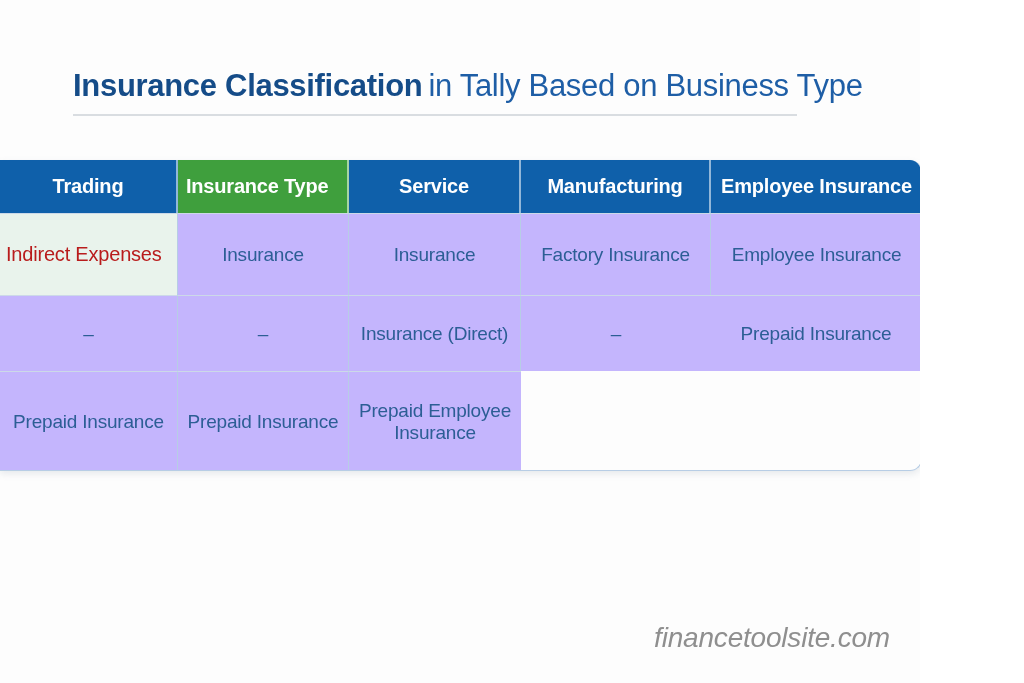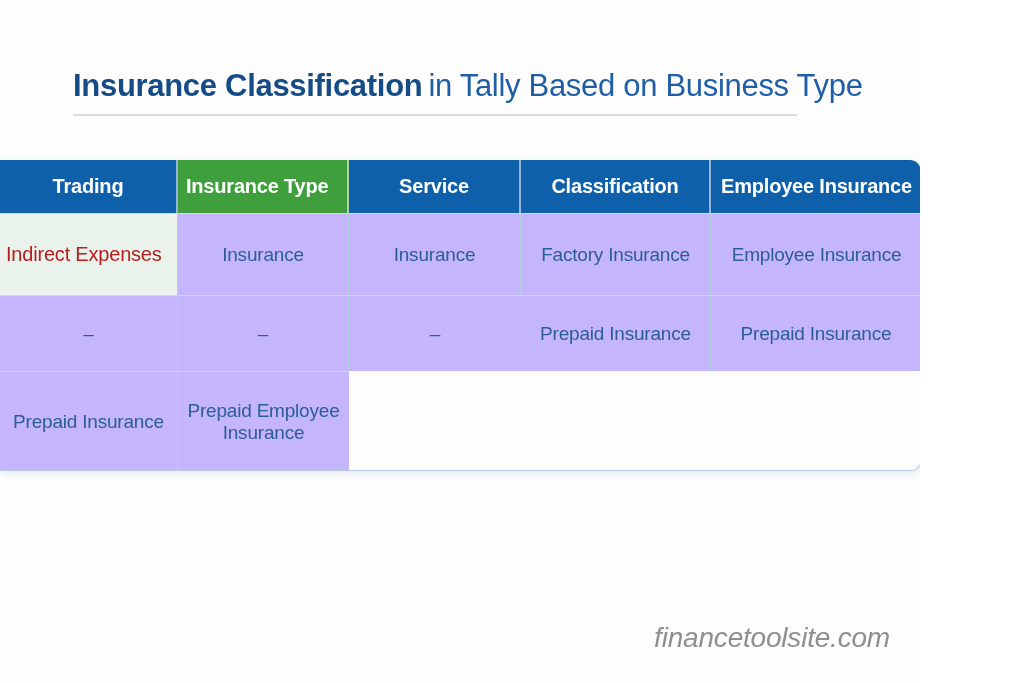--- a/index.html
+++ b/index.html
@@ -110,31 +110,32 @@
   <header class="title-wrap">
     <h1 class="title"><span class="t-bold">Insurance Classification</span><span class="t-rest">in Tally Based on Business Type</span></h1>
     <div class="title-rule"></div>
   </header>
 
   <div class="grid-table">
 
     <div class="th th-blue">Trading</div>
     <div class="th th-green th-first">Insurance Type</div>
     <div class="th th-blue">Service</div>
-    <div class="th th-blue">Classification</div>
+    <div class="th th-blue">Manufacturing</div>
     <div class="th th-blue last">Employee Insurance</div>
 
     <div class="rowlabel row-first" style="color: #b91c1c;">Indirect Expenses</div>
     <div class="cell row-first">Insurance</div>
     <div class="cell row-first">Insurance</div>
     <div class="cell row-first">Factory Insurance</div>
     <div class="cell row-first col-last">Employee Insurance</div>
 
     <div class="cell">–</div>
     <div class="cell">–</div>
+    <div class="cell">Insurance (Direct)</div>
     <div class="cell col-last">–</div>
 
     <div class="cell">Prepaid Insurance</div>
     <div class="cell">Prepaid Insurance</div>
     <div class="cell">Prepaid Insurance</div>
     <div class="cell col-last">Prepaid Employee Insurance</div>
   </div>
 
   <div class="footer">financetoolsite.com</div>
 

